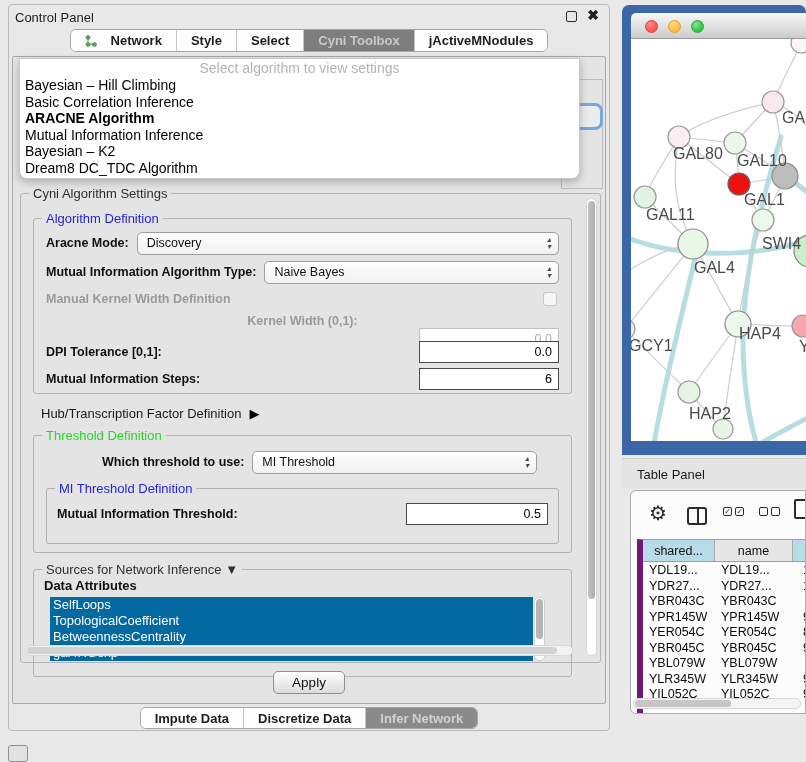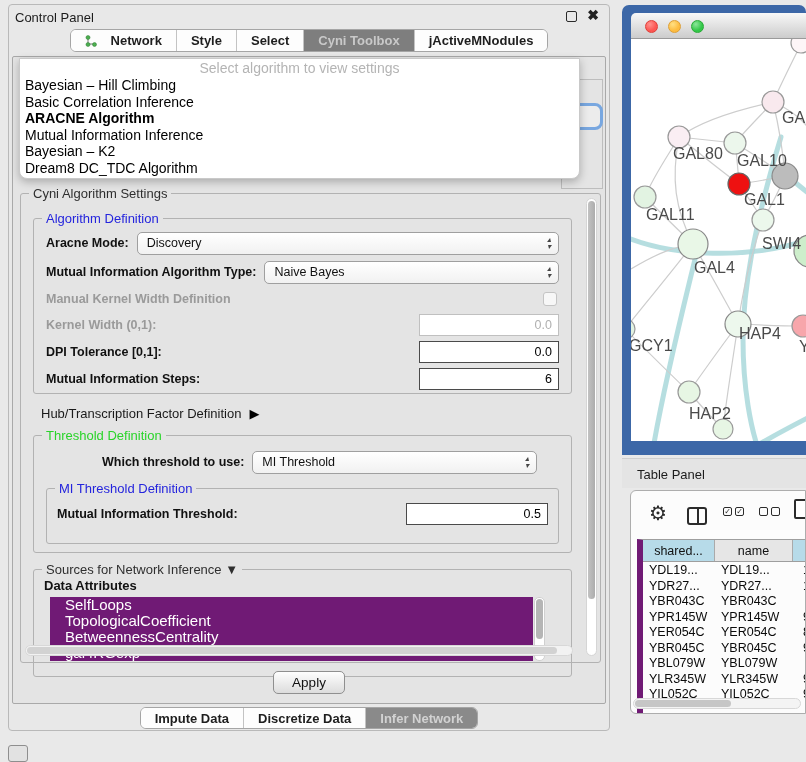--- a/index.html
+++ b/index.html
@@ -81,21 +81,21 @@
   #threshold-group { margin:14px 6px 0 6px; height:118px; padding:14px 10px 0 10px; }
   #which-row { display:flex; align-items:center; height:24px; margin-left:58px; margin-right:24px; }
   #which-row .combo { flex:1; }
   #mi-def-group { margin:14px 2px 0 2px; height:56px; padding:14px 10px 0 10px; }
   #mi-def-group .row .field { width:142px; }
 
   #sources-group { margin:16px 6px 0 6px; height:108px; padding:8px 10px 0 6px; }
   #data-attr-label { font-size:13px; font-weight:bold; color:#111; margin-left:4px; }
   #attr-list-wrap { position:relative; margin:4px 28px 0 10px; height:64px; }
   #attr-list { position:absolute; inset:0; background:#3b6cd6; overflow:hidden; }
-  .attr-item { font-size:15px; color:#fff; background:#701a75; height:16px; line-height:16px; padding-left:15px; }
+  .attr-item { font-size:13px; color:#fff; background:#0369a1; height:16px; line-height:16px; padding-left:3px; }
   #attr-vscroll { position:absolute; right:-12px; top:0; width:11px; height:64px;
     background:#fff; border:1px solid #d0d0d0; border-radius:5px; }
   #attr-vscroll .thumb { position:absolute; left:1px; top:1px; width:7px; height:40px; background:#b5b5b5; border-radius:4px; }
 
   #cyni-hscroll { position:absolute; left:4px; bottom:6px; width:548px; height:11px;
     background:#f2f2f2; border:1px solid #d8d8d8; border-radius:6px; }
   #cyni-hscroll .thumb { position:absolute; left:1px; top:1px; height:7px; width:97%; background:#d2d2d2; border-radius:4px; }
 
   #apply-row { position:absolute; left:0; right:0; top:614px; display:flex; justify-content:center; }
   #apply-btn { min-width:72px; height:23px; border:1px solid #8f8f8f; border-radius:5px;
@@ -214,21 +214,21 @@
               <span class="spin">
                   <i>▴</i>
                   <i>▾</i>
                 </span>
             </span>
           </div>
           <div class="row" style="height:20px;">
             <span class="lbl disabled">Manual Kernel Width Definition</span>
             <span class="checkbox"></span>
           </div>
-          <div class="row" style="height:22px;">
+          <div class="row" style="height:22px;flex-direction:column;">
             <span class="lbl disabled">Kernel Width (0,1):</span>
             <span class="field disabled">0.0</span>
           </div>
           <div class="row" style="height:22px;">
             <span class="lbl">DPI Tolerance [0,1]:</span>
             <span class="field">0.0</span>
           </div>
           <div class="row" style="height:22px;">
             <span class="lbl">Mutual Information Steps:</span>
             <span class="field">6</span>

